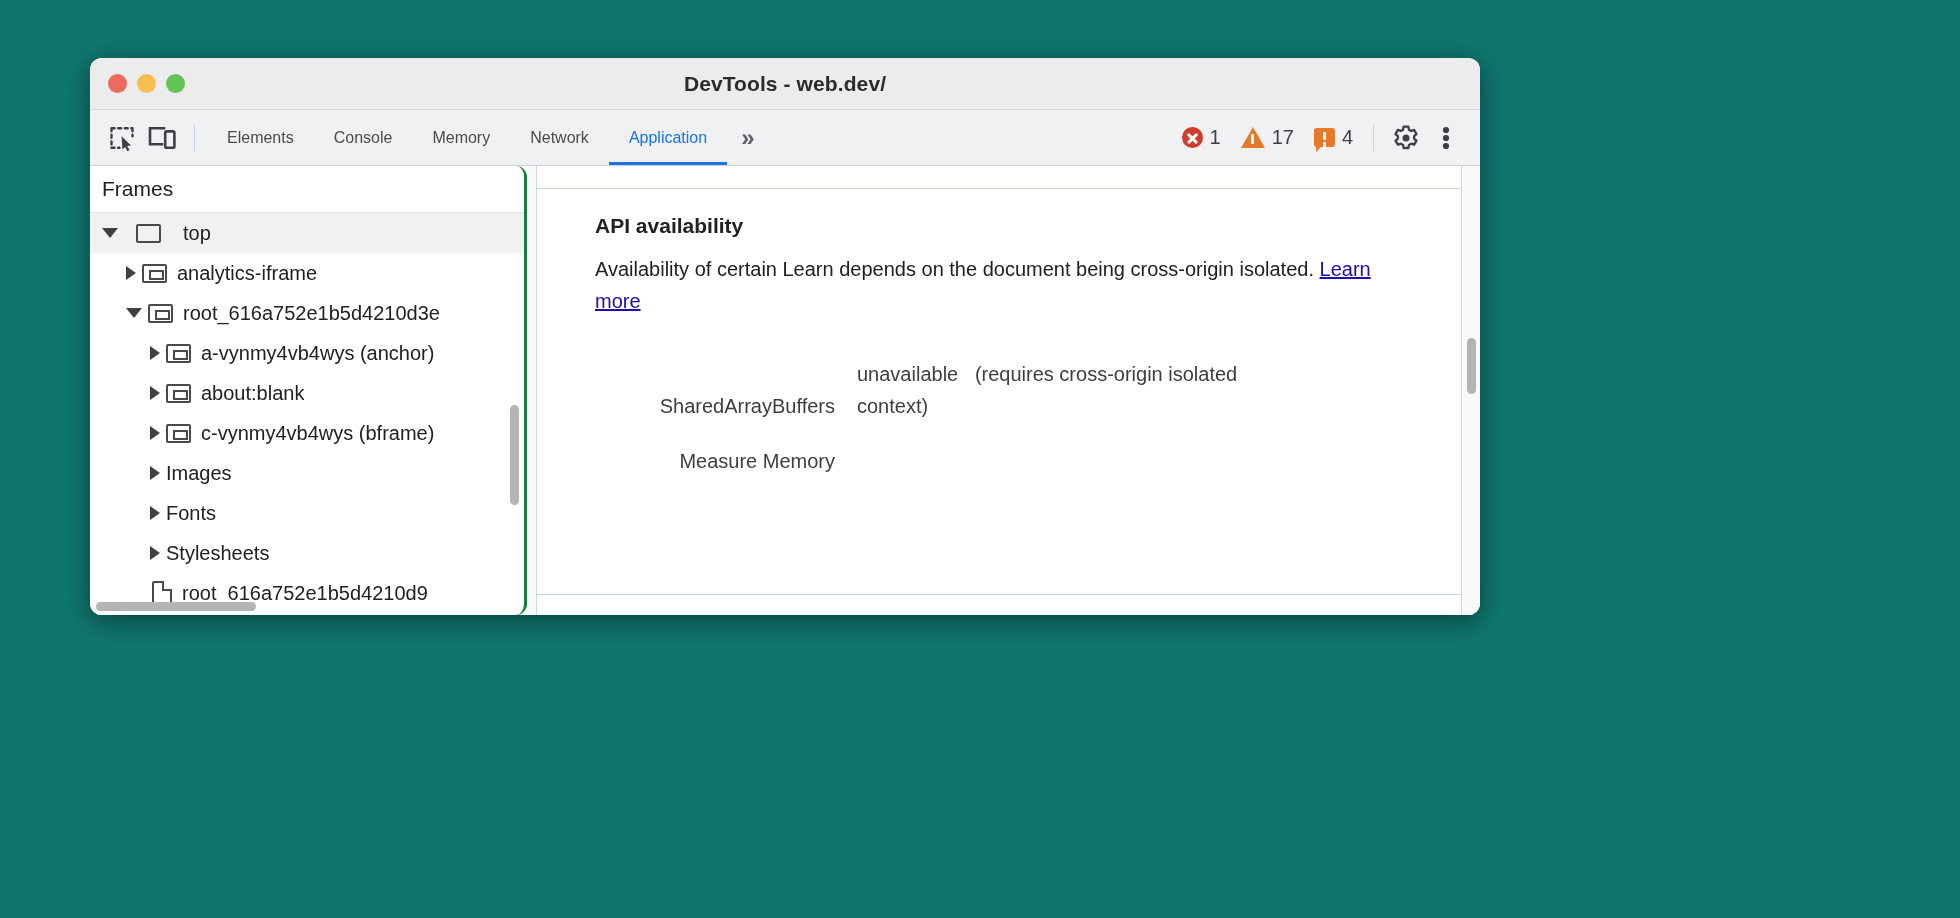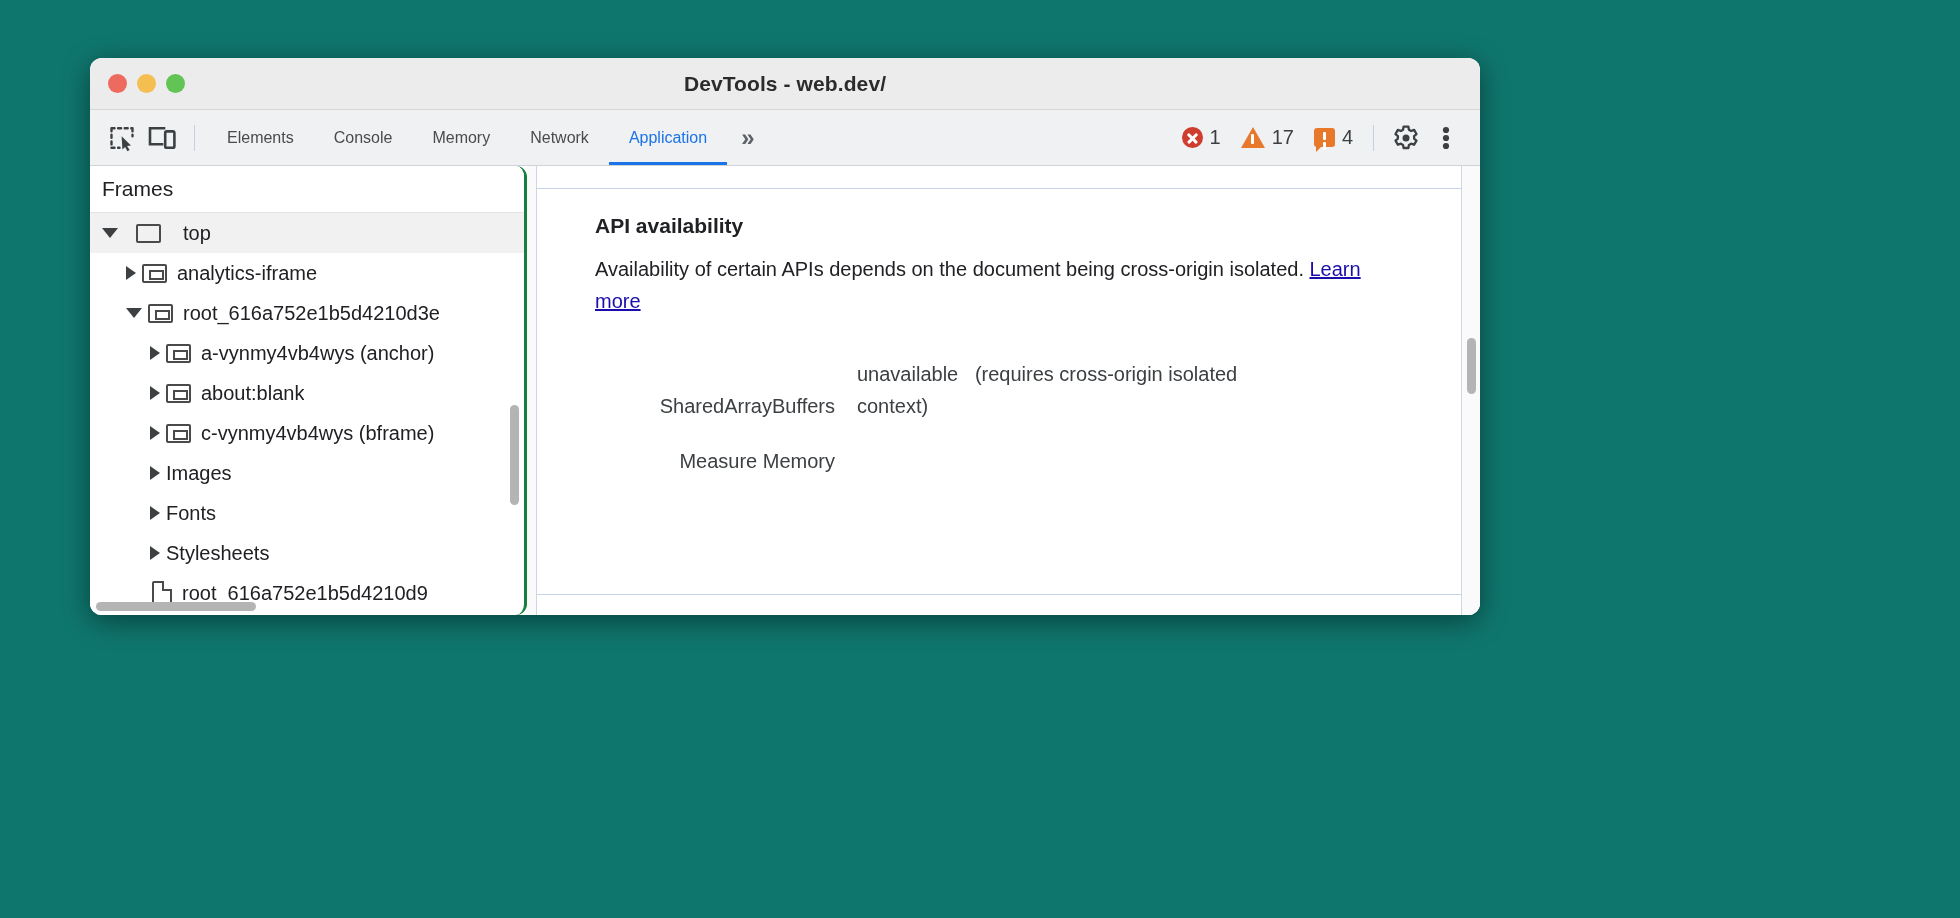--- a/index.html
+++ b/index.html
@@ -519,21 +519,21 @@
       </div>
 
       <div class="main">
         <div class="main-inner">
           <div class="sec-divider-top"></div>
 
           <div class="content-pad">
             <div class="section-title">API availability</div>
 
             <div class="section-desc">
-              <span>Availability of certain APIs depends on the document being cross-origin isolated. </span><a class="link">Learn more</a>
+              <span>Availability of certain Learn depends on the document being cross-origin isolated. </span><a class="link">Learn more</a>
             </div>
 
             <div class="kv-list">
               <div class="kv-row">
                 <div class="kv-key">SharedArrayBuffers</div>
                 <div class="kv-val">
                   <span>unavailable</span>
                   &nbsp; <span class="kv-note">(requires cross-origin isolated context)</span>
                 </div>
               </div>

